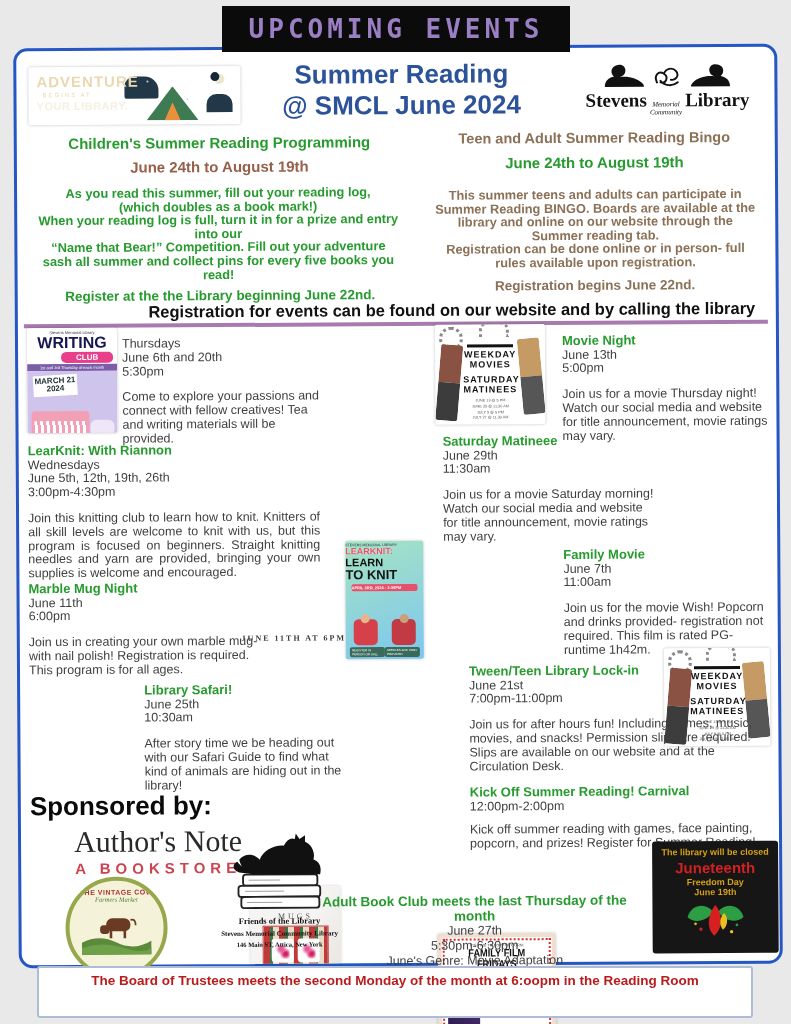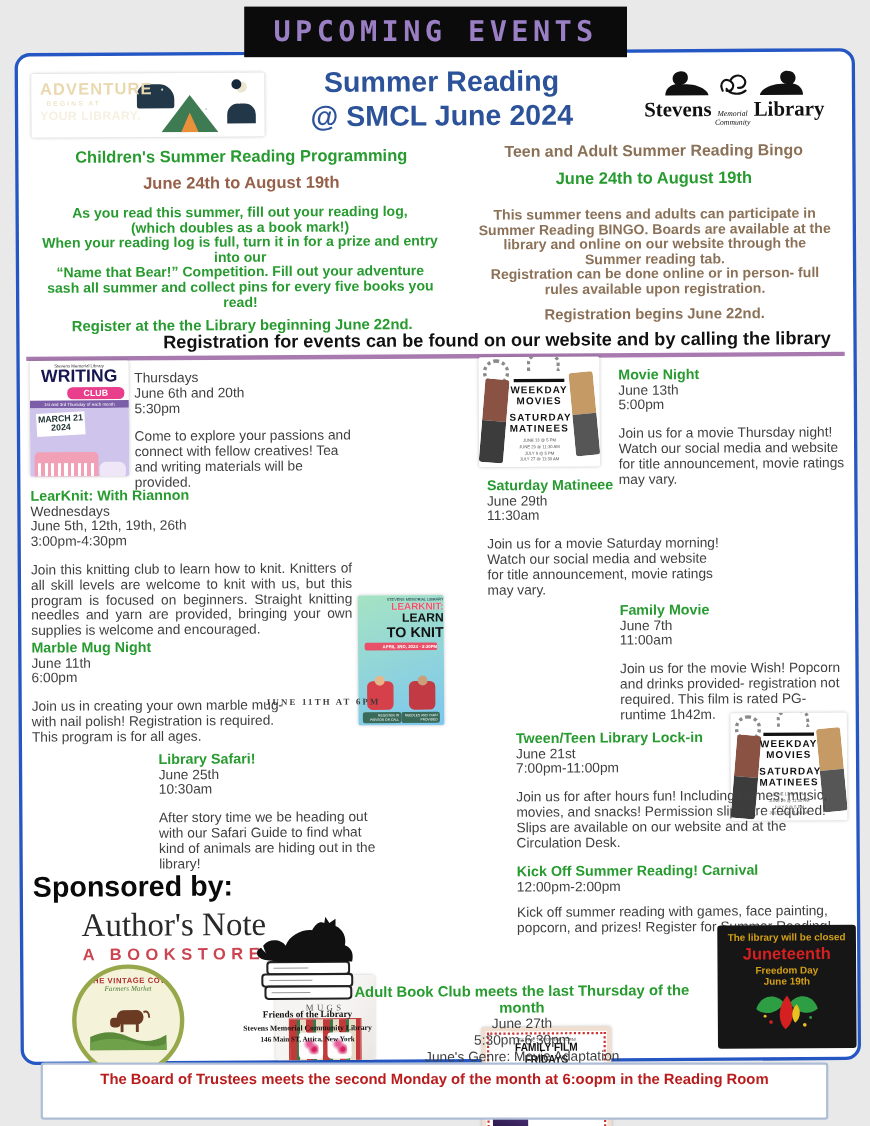--- a/index.html
+++ b/index.html
@@ -83,21 +83,21 @@
   .mp{background:#fff;position:relative;}
   .reel{position:absolute;width:18px;height:18px;border:3px dotted #8a8a8a;border-radius:50%;}
   .strip{position:absolute;width:22px;height:76px;border-radius:3px;overflow:hidden;}
   .strip .ph1{height:50%;}
   .strip .ph2{height:50%;}
   .mp-center{position:absolute;left:28px;right:28px;top:20px;text-align:center;}
   .mp-bar{height:3px;background:#111;margin:0 4px 2px 4px;}
   .mp-t{font-size:9px;font-weight:bold;letter-spacing:1px;color:#111;line-height:1.15;}
   .mp-d{font-size:3.8px;color:#555;line-height:1.5;margin-top:4px;}
   
-  .lk{background:linear-gradient(160deg,#a6e3c3,#7cc7ef);position:relative;text-align:right;}
+  .lk{background:linear-gradient(160deg,#a6e3c3,#7cc7ef);position:relative;text-align:left;margin-left:20px;}
   .lk-head{font-size:3.5px;color:#234;margin-top:2px;}
   .lk-t1{font-size:9px;font-weight:bold;color:#e8506a;text-shadow:0 0 1px #fff;line-height:1.1;}
   .lk-t2{font-size:11px;font-weight:bold;color:#111;line-height:1;}
   .lk-t3{font-size:13px;font-weight:bold;color:#111;line-height:1.05;}
   .lk-band{margin:2px 6px;background:#e8506a;border-radius:2px;color:#fff;font-size:4px;font-weight:bold;padding:1px 0;}
   .lk-fig{position:absolute;bottom:14px;width:24px;height:26px;background:#d6404a;border-radius:5px;}
   .lk-head1{position:absolute;bottom:36px;width:9px;height:9px;border-radius:50%;background:#e8b48a;}
   .lk-foot{position:absolute;bottom:2px;left:4px;right:4px;display:flex;justify-content:space-between;
     font-size:3px;color:#fff;}
   .lk-chip{background:#3a6a5a;border-radius:2px;padding:1px 2px;}

